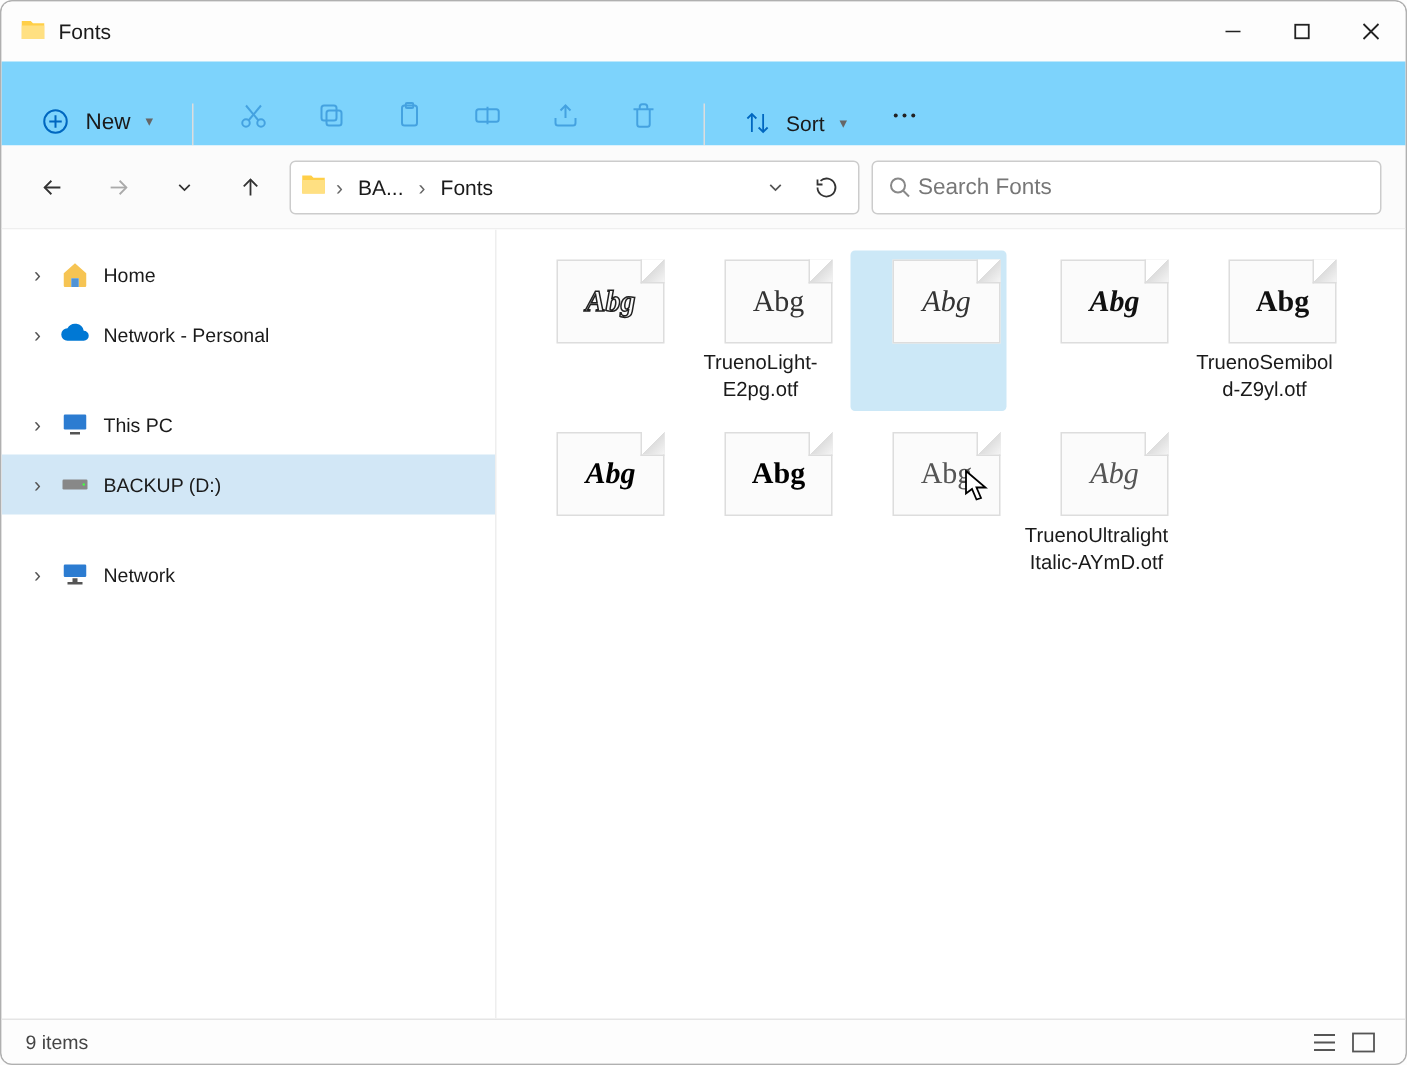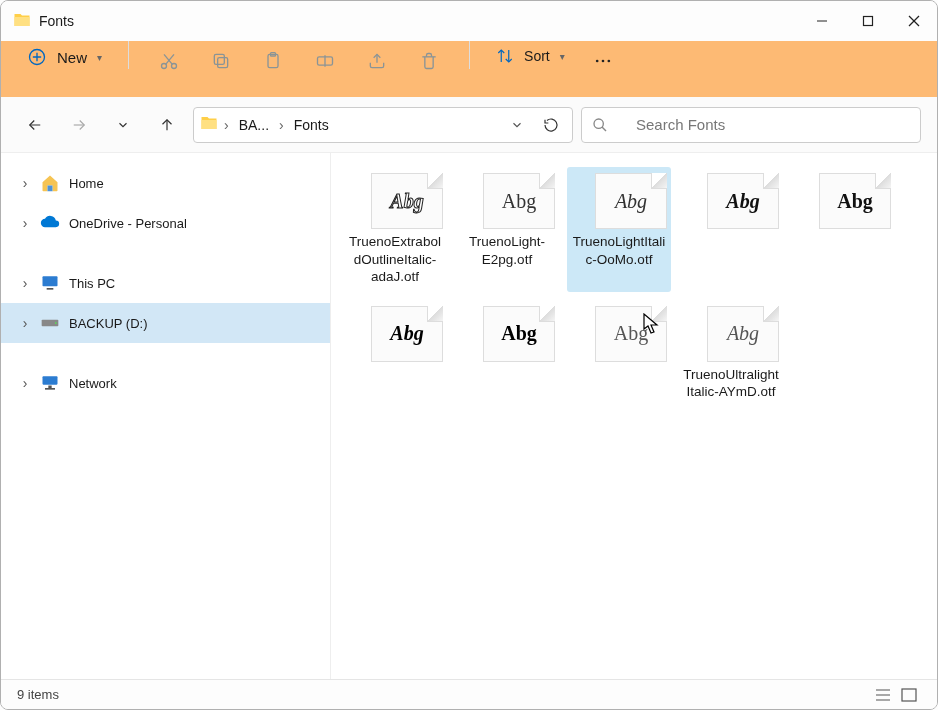--- a/index.html
+++ b/index.html
@@ -34,24 +34,24 @@
   display: flex;
   align-items: center;
   justify-content: center;
   cursor: default;
 }
 
 
 .toolbar {
   height: 56px;
   display: flex;
-  align-items: flex-start;
+  align-items: flex-end;
   padding: 0 16px;
   gap: 4px;
-  background: #fdba74;
+  background: #7dd3fc;
 }
 .new-btn {
   display: flex;
   align-items: center;
   gap: 10px;
   padding: 6px 10px;
   border-radius: 4px;
   cursor: default;
 }
 .new-btn .plus-circle {
@@ -113,21 +113,21 @@
   display: flex; align-items: center; justify-content: center;
   cursor: default; border-radius: 3px;
 }
 .searchbox {
   width: 340px; height: 36px;
   border: 1px solid #ccc;
   border-radius: 4px;
   background: #fff;
   display: flex; align-items: center;
   padding: 0 10px;
-  gap: 28px;
+  gap: 4px;
 }
 .searchbox input {
   border: none; outline: none;
   font-size: 15px;
   color: #555;
   flex: 1;
 }
 .searchbox input::placeholder { color: #777; }
 
 
@@ -419,21 +419,21 @@
         </span>
         <span class="tree-label">Home</span>
       </div>
       <div class="tree-item">
         <span class="tree-chev">›</span>
         <span class="tree-icon">
           <svg width="20" height="20" viewBox="0 0 24 24">
             <path fill="#0078d4" d="M6 17a5 5 0 010-10 7 7 0 0113 2 4 4 0 010 8H6z"></path>
           </svg>
         </span>
-        <span class="tree-label">OneDrive - Personal</span>
+        <span class="tree-label">Network - Personal</span>
       </div>
       <div class="tree-spacer"></div>
       <div class="tree-item">
         <span class="tree-chev">›</span>
         <span class="tree-icon">
           <svg width="20" height="20" viewBox="0 0 24 24">
             <rect x="3" y="4" width="18" height="12" rx="1" fill="#2c7cd1"></rect>
             <rect x="8" y="18" width="8" height="2" fill="#555"></rect>
           </svg>
         </span>
@@ -461,47 +461,46 @@
         </span>
         <span class="tree-label">Network</span>
       </div>
     </div>
   <div class="filegrid" id="filegrid">
     <div class="file-item">
         <div class="thumb">
           <div class="fold"></div>
           <span class="abg outline">Abg</span>
         </div>
-        <div class="fname">TruenoExtraboldOutlineItalic-adaJ.otf</div>
       </div>
       <div class="file-item">
         <div class="thumb">
           <div class="fold"></div>
           <span class="abg light">Abg</span>
         </div>
         <div class="fname">TruenoLight-E2pg.otf</div>
       </div>
       <div class="file-item selected">
         <div class="thumb">
           <div class="fold"></div>
           <span class="abg lightitalic">Abg</span>
         </div>
-        <div class="fname">TruenoLightItalic-OoMo.otf</div>
       </div>
       <div class="file-item">
         <div class="thumb">
           <div class="fold"></div>
           <span class="abg semibolditalic">Abg</span>
         </div>
       </div>
       <div class="file-item">
         <div class="thumb">
           <div class="fold"></div>
           <span class="abg semibold">Abg</span>
         </div>
+        <div class="fname">TruenoSemibold-Z9yl.otf</div>
       </div>
       <div class="file-item">
         <div class="thumb">
           <div class="fold"></div>
           <span class="abg ultrablackitalic">Abg</span>
         </div>
       </div>
       <div class="file-item">
         <div class="thumb">
           <div class="fold"></div>

